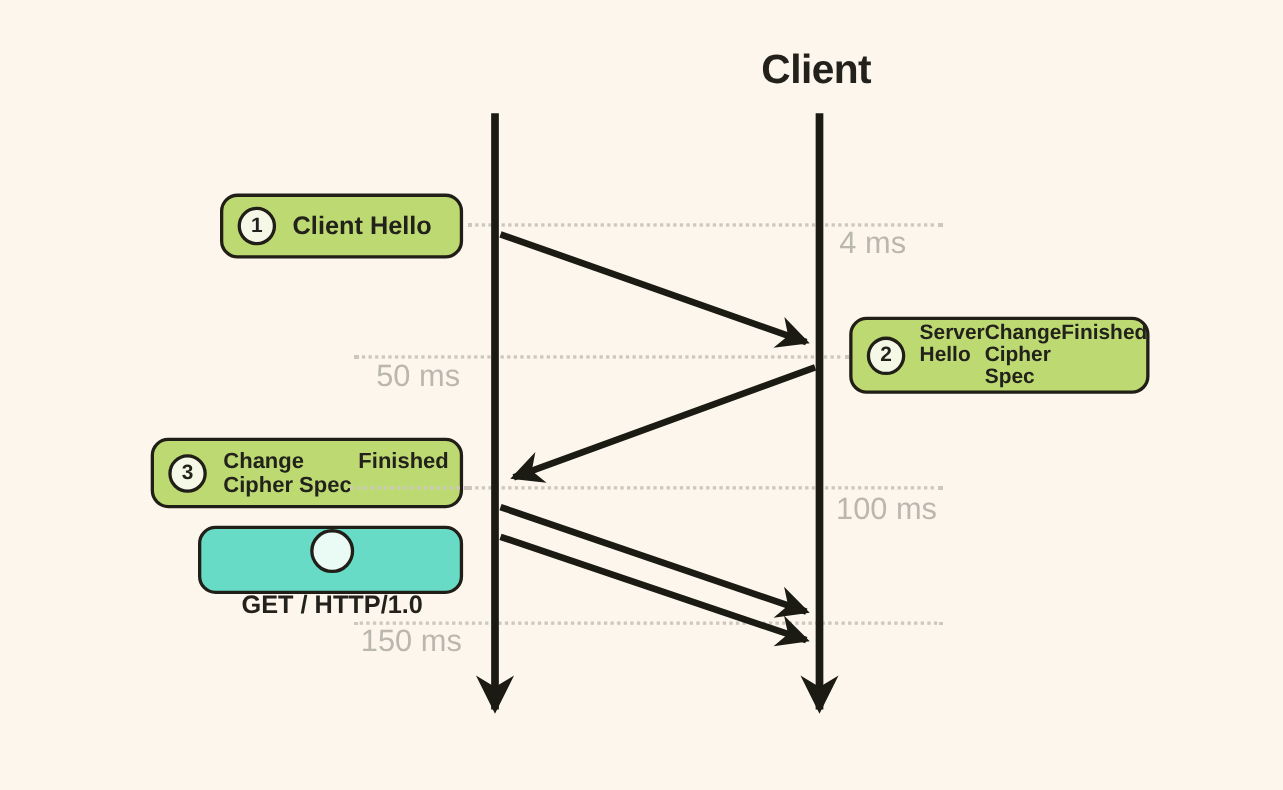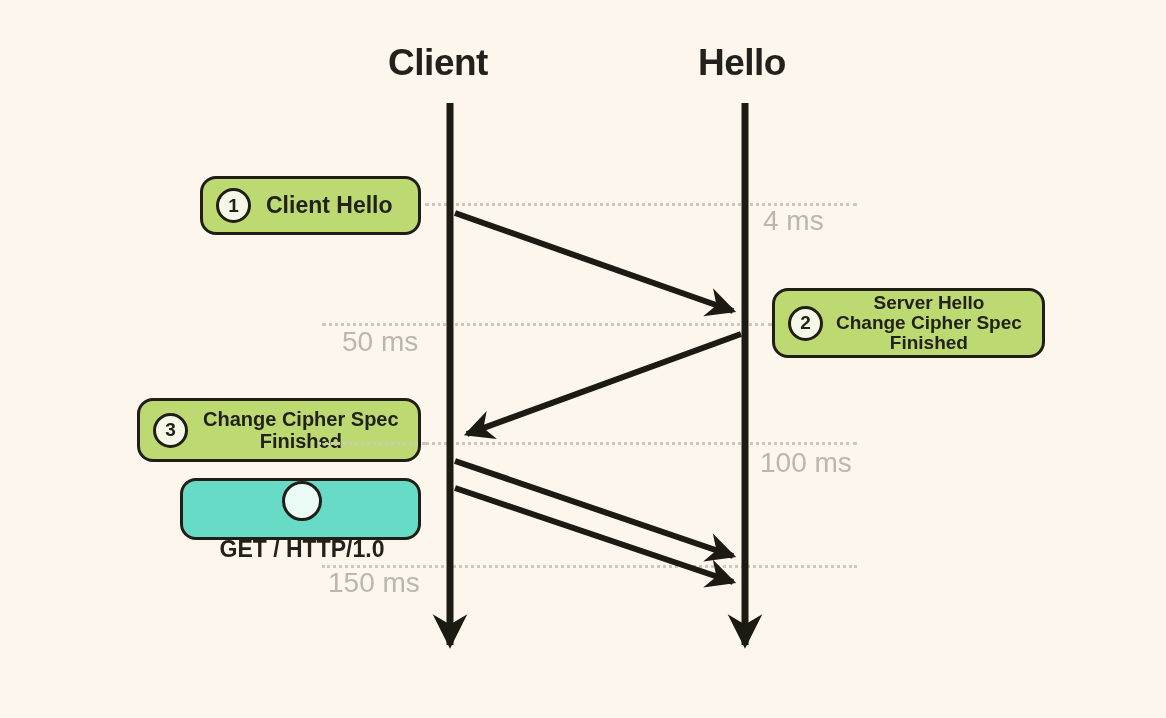--- a/index.html
+++ b/index.html
@@ -52,31 +52,30 @@
     flex:0 0 auto;width:35px;height:35px;border-radius:50%;
     border:3px solid #201e17;background:#f5f8e6;box-sizing:border-box;
     display:flex;align-items:center;justify-content:center;
     font-size:19px;font-weight:bold;color:#23211b;
   }
   .b4 .numcircle{width:40px;height:40px;background:#e9fbf4;}
 
   .btext{font-weight:bold;color:#23211b;}
   .b1 .btext{font-size:23px;}
   .b4 .btext{font-size:23px;}
-  .blines{display:flex;flex-direction:column;justify-content:center;align-items:center;}
+  .blines{display:flex;flex-direction:row;justify-content:center;}
   .b2 .blines div{font-size:19px;line-height:20px;font-weight:bold;}
   .b3 .blines div{font-size:20px;line-height:22px;font-weight:bold;}
 </style>
 </head>
 <body>
 
 <div class="stage">
 
-  <div class="actor-label actor-client">Client</div>
-  <div class="actor-label actor-server">Hello</div>
+  <div class="actor-label actor-server">Client</div>
 
   <div class="tline t0"></div>
   <div class="tline t50"></div>
   <div class="tline t100"></div>
   <div class="tline t150"></div>
 
   <div class="tlabel l0">4 ms</div>
   <div class="tlabel l50">50 ms</div>
   <div class="tlabel l100">100 ms</div>
   <div class="tlabel l150">150 ms</div>

